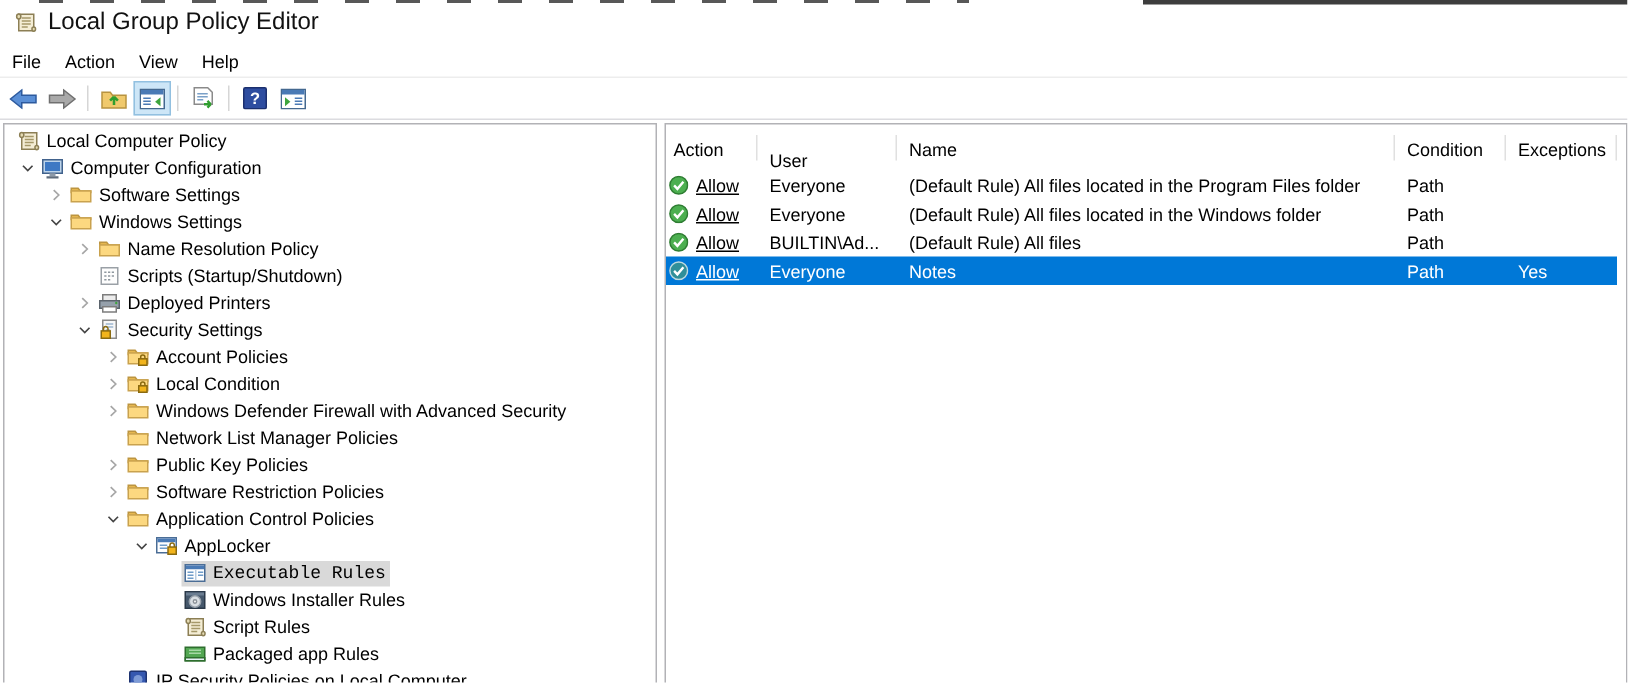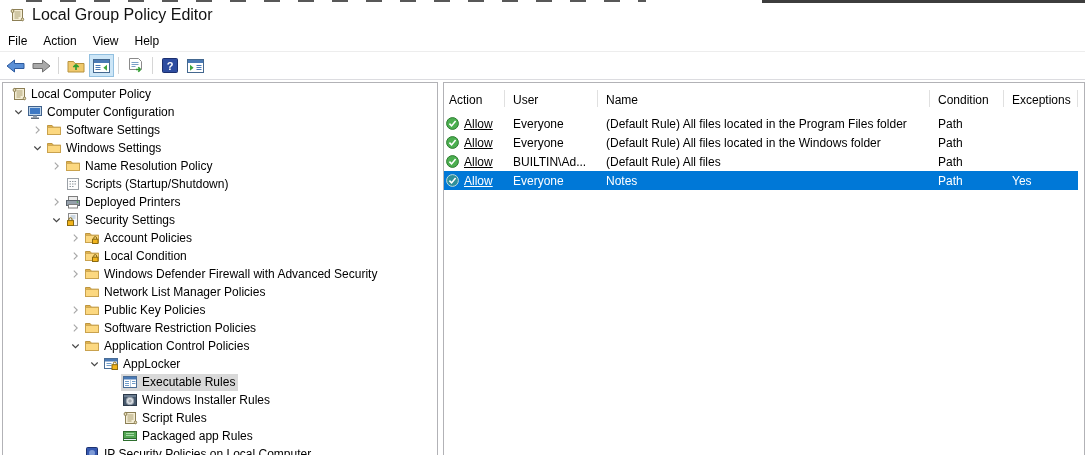--- a/index.html
+++ b/index.html
@@ -403,21 +403,21 @@
               <rect x="1.5" y="2.5" width="13" height="10" fill="#fff" stroke="#4a6d96"></rect>
               <rect x="2" y="3" width="12" height="2.5" fill="#4a7ab5"></rect>
               <path d="M3.5 7.5h5M3.5 9.5h5" stroke="#6f9cc9"></path>
               <path d="M10.3 8.7 v-1.2 a1.45 1.45 0 0 1 2.9 0 V8.7" fill="none" stroke="#8a6a10"></path>
               <rect x="9" y="8.7" width="5.5" height="4.8" fill="#f2b41c" stroke="#8a6a10"></rect>
             </svg>
           </span>
           <span class="lbl">AppLocker</span>
         </span>
       </div>
-      <div class="tree-row" style="padding-left: 103px;">
+      <div class="tree-row" style="padding-left: 103px; font-family: Liberation Mono, monospace;">
         <span class="expander"></span>
         <span class="node selected">
           <span class="icon">
             <svg width="16" height="16" viewBox="0 0 16 16">
               <rect x="1.5" y="2.5" width="13" height="11" fill="#fff" stroke="#4a6d96"></rect>
               <rect x="2" y="3" width="12" height="2.5" fill="#4a7ab5"></rect>
               <path d="M8.5 6v7" stroke="#b9cde2"></path>
               <path d="M3 7.5h4M3 9.5h4M3 11.5h4M10 7.5h3.5M10 9.5h3.5" stroke="#6f9cc9"></path>
             </svg>
           </span>
@@ -476,21 +476,21 @@
           </span>
           <span class="lbl">IP Security Policies on Local Computer</span>
         </span>
       </div>
     </div>
   <div class="list-panel">
     <div class="lv-header">
         <div class="hcell" style="width: 61px;">
           <span>Action</span>
         </div>
-        <div class="hcell" style="width: 93px;">
+        <div class="hcell" style="width: 93px; align-items: flex-end;">
           <span>User</span>
         </div>
         <div class="hcell" style="width: 332px;">
           <span>Name</span>
         </div>
         <div class="hcell" style="width: 74px;">
           <span>Condition</span>
         </div>
         <div class="hcell" style="width: 74px;">
           <span>Exceptions</span>

